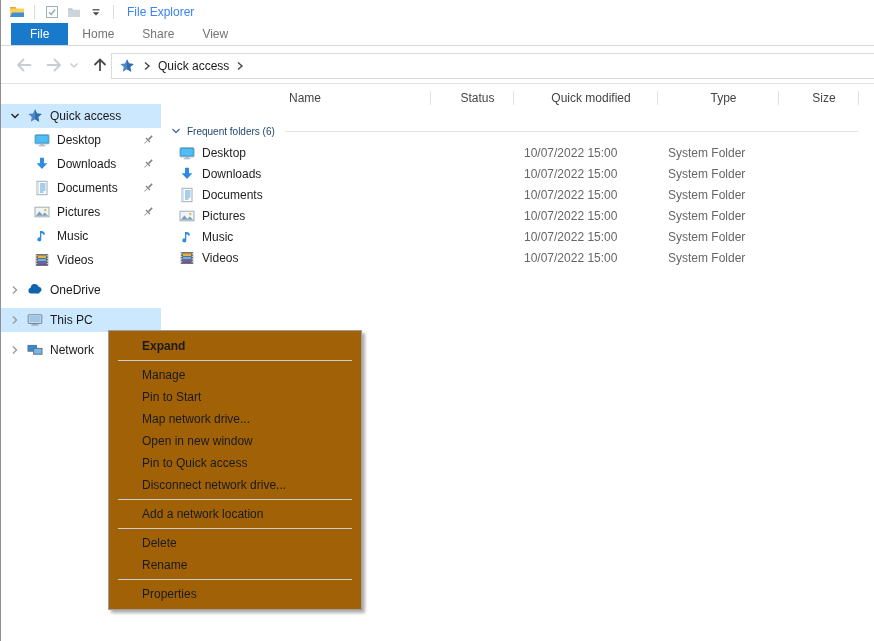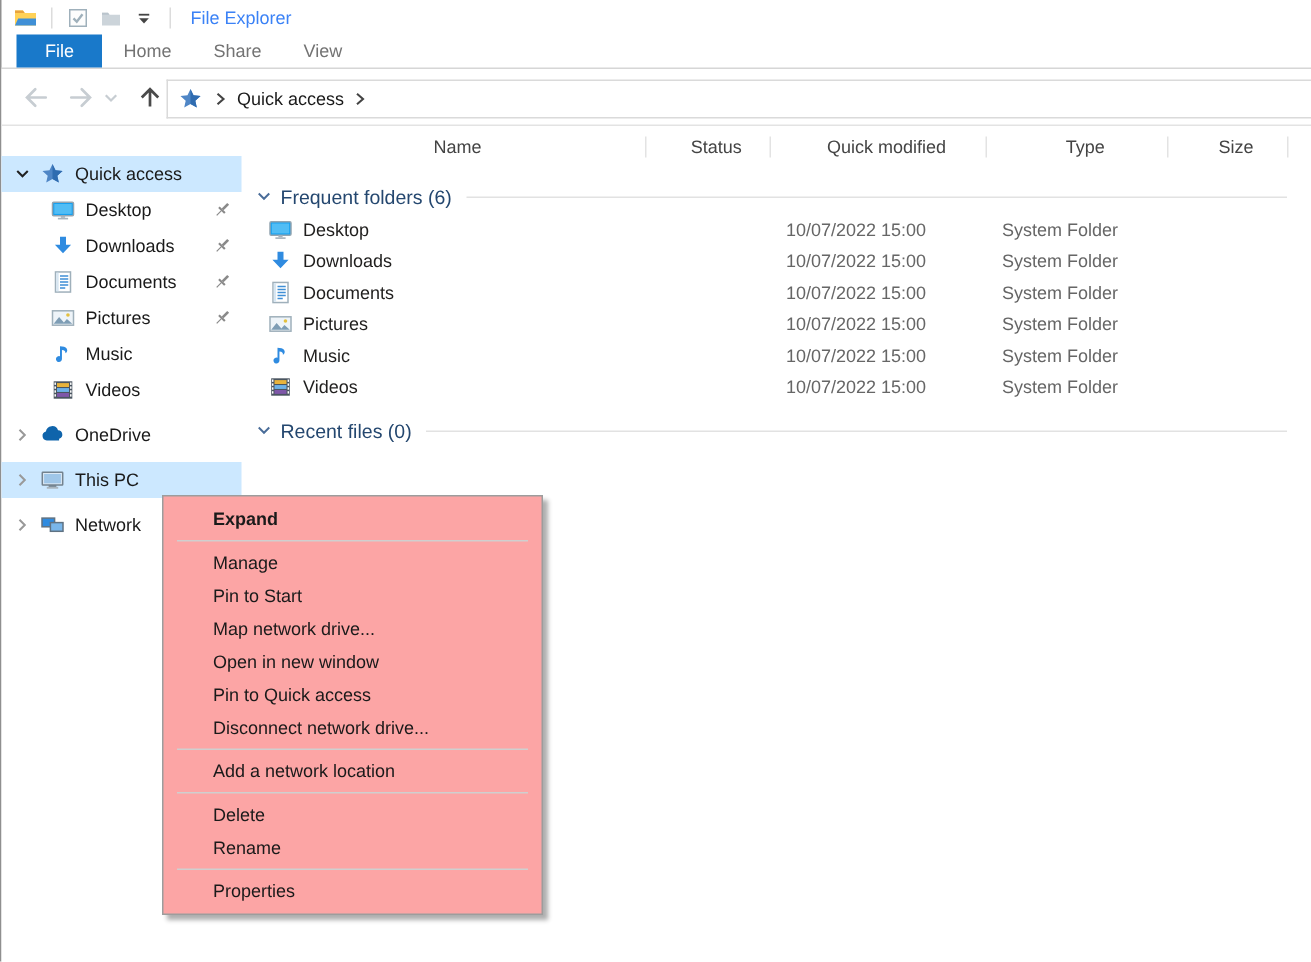--- a/index.html
+++ b/index.html
@@ -48,32 +48,32 @@
   .side-row.level1 .side-icon { margin-left: 0; }
   .side-label { white-space: nowrap; }
   .side-pin { position: absolute; right: 6px; top: 5px; width: 14px; height: 14px; }
 
   
   .content { flex: 1; padding-left: 8px; position: relative; min-width: 0; }
   .grid { display: grid; grid-template-columns: 262px 83px 144px 121px 80px 1fr; align-items: center; }
   .header-row { height: 28px; color: #444; }
   .hcell { position: relative; height: 100%; display: flex; align-items: center; padding-left: 10px; justify-content: center; }
   .hcell::after { content: ""; position: absolute; right: 0; top: 7px; bottom: 7px; width: 1px; background: #e3e3e3; }
-  .section-header { display: flex; align-items: center; height: 22px; margin-top: 8px; color: #24476f; font-size: 13px; justify-content: flex-end; }
+  .section-header { display: flex; align-items: center; height: 22px; margin-top: 8px; color: #24476f; font-size: 10px; justify-content: flex-end; }
   .section-chevron { width: 14px; display: inline-flex; justify-content: center; margin-right: 4px; }
   .section-title { white-space: nowrap; }
   .section-line { flex: 1; height: 1px; background: #e2e2e2; margin-left: 10px; margin-right: 16px; }
   .file-row { height: 21px; }
   .cell-name { display: flex; align-items: center; padding-left: 10px; color: #201f1e; min-width: 0; }
   .row-icon { width: 16px; height: 16px; margin-right: 7px; flex: none; }
   .cell { padding-left: 10px; color: #666; white-space: nowrap; }
 
   
   .context-menu { position: absolute; left: 107px; top: 330px; width: 254px;
-    background: #fca5a5; border: 1px solid #9d9d9d;
+    background: #a16207; border: 1px solid #9d9d9d;
     box-shadow: 3px 3px 3px rgba(0,0,0,.32); padding: 4px 0; z-index: 20; }
   .menu-item { height: 22px; display: flex; align-items: center; padding-left: 33px; color: #1a1a1a; cursor: default; }
   .menu-item.bold { font-weight: 700; }
   .menu-sep { height: 1px; background: #cfcfcf; margin: 3px 9px; }
 </style>
 </head>
 <body>
 
 <div class="window">
 
@@ -470,29 +470,20 @@
                 </svg>
               </span>
               <span>Videos</span>
             </div>
             <div class="cell"></div>
             <div class="cell">10/07/2022 15:00</div>
             <div class="cell">System Folder</div>
             <div class="cell"></div>
             <div></div>
           </div>
-          <div class="section-header">
-            <span class="section-chevron">
-              <svg width="12" height="12" viewBox="0 0 12 12">
-                <path d="M2.5 4L6 7.5 9.5 4" fill="none" stroke="#4a6d99" stroke-width="1.3"></path>
-              </svg>
-            </span>
-            <span class="section-title">Recent files (0)</span>
-            <span class="section-line"></span>
-          </div>
         </div>
     </div>
   </div>
 
   <div class="context-menu" id="context-menu">
       <div class="menu-item bold">Expand</div>
       <div class="menu-sep"></div>
       <div class="menu-item">Manage</div>
       <div class="menu-item">Pin to Start</div>
       <div class="menu-item">Map network drive...</div>

